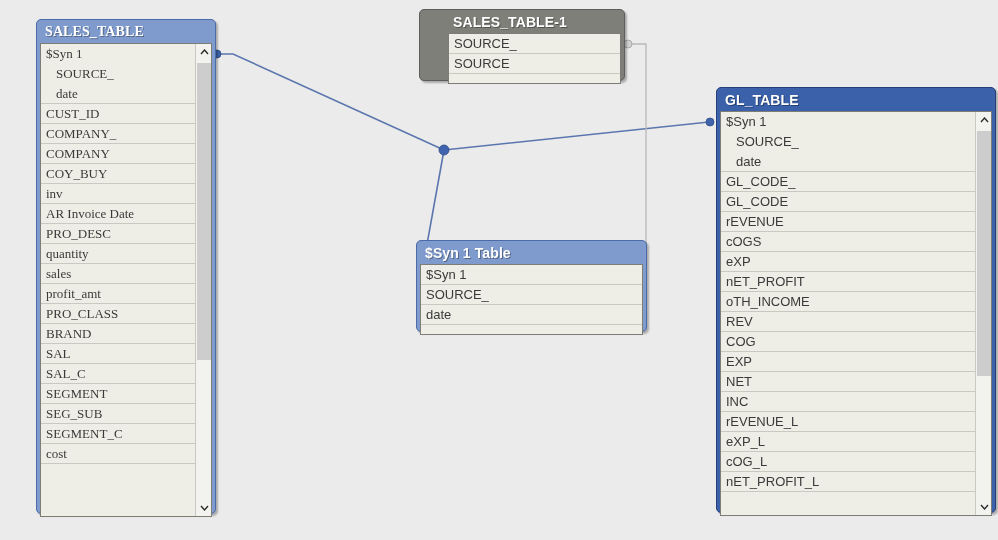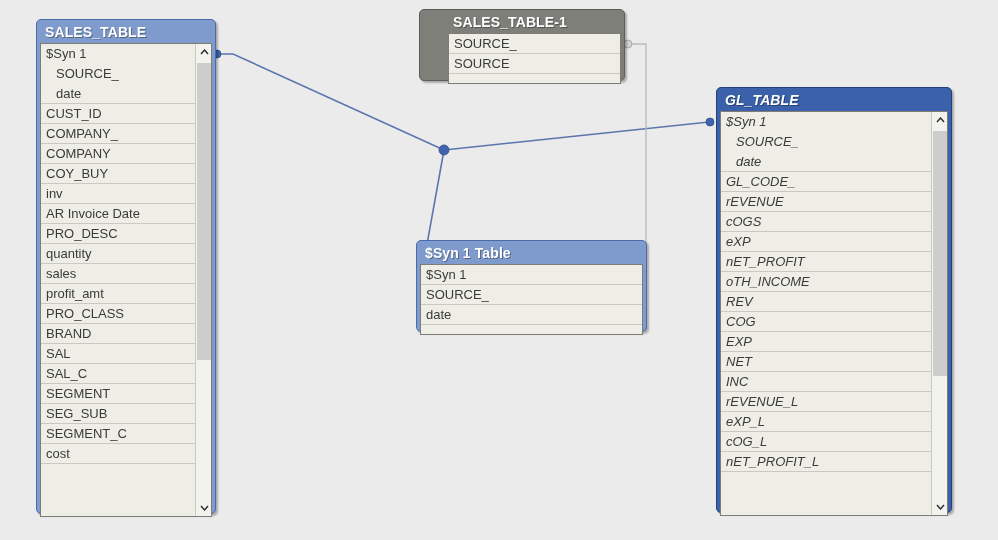--- a/index.html
+++ b/index.html
@@ -167,21 +167,21 @@
       <polyline points="627,44 646,44 646,293 625,293" class="edge-gray"></polyline>
       <circle cx="217" cy="54" r="4" class="node-blue"></circle>
       <circle cx="444" cy="150" r="5" class="node-blue"></circle>
       <circle cx="710" cy="122" r="4" class="node-blue"></circle>
       <circle cx="424" cy="272" r="4" class="node-blue"></circle>
       <circle cx="628" cy="44" r="4" class="node-gray"></circle>
       <circle cx="625" cy="293" r="4" class="node-gray"></circle>
     </svg>
 
   <div id="tables-layer">
-      <div class="tbox blue" style="left: 36px; top: 19px; width: 180px; height: 495px;">
+      <div class="tbox blue" style="left: 36px; top: 19px; width: 180px; height: 495px; font-family: Liberation Serif, serif;">
         <div class="tbox-title">SALES_TABLE</div>
         <div class="tbox-body" style="height: 472px;">
           <div class="rows">
             <div class="row grouphead">$Syn 1</div>
             <div class="row sub grouphead">SOURCE_</div>
             <div class="row sub lastsub">date</div>
             <div class="row">CUST_ID</div>
             <div class="row">COMPANY_</div>
             <div class="row">COMPANY</div>
             <div class="row">COY_BUY</div>
@@ -227,28 +227,29 @@
       <div class="tbox blue" style="left: 416px; top: 240px; width: 231px; height: 92px;">
         <div class="tbox-title">$Syn 1 Table</div>
         <div class="tbox-body" style="height: 69px;">
           <div class="rows">
             <div class="row">$Syn 1</div>
             <div class="row">SOURCE_</div>
             <div class="row">date</div>
           </div>
         </div>
       </div>
-      <div class="tbox blue-strong" style="left: 716px; top: 87px; width: 236px; height: 426px; font-style: italic;">
+      <div class="tbox blue-strong" style="left: 716px; top: 87px; width: 280px; height: 426px;">
         <div class="tbox-title">GL_TABLE</div>
         <div class="tbox-body" style="height: 403px;">
           <div class="rows">
             <div class="row grouphead">$Syn 1</div>
             <div class="row sub grouphead">SOURCE_</div>
             <div class="row sub lastsub">date</div>
             <div class="row">GL_CODE_</div>
+            <div class="row">GL_CODE</div>
             <div class="row">rEVENUE</div>
             <div class="row">cOGS</div>
             <div class="row">eXP</div>
             <div class="row">nET_PROFIT</div>
             <div class="row">oTH_INCOME</div>
             <div class="row">REV</div>
             <div class="row">COG</div>
             <div class="row">EXP</div>
             <div class="row">NET</div>
             <div class="row">INC</div>

